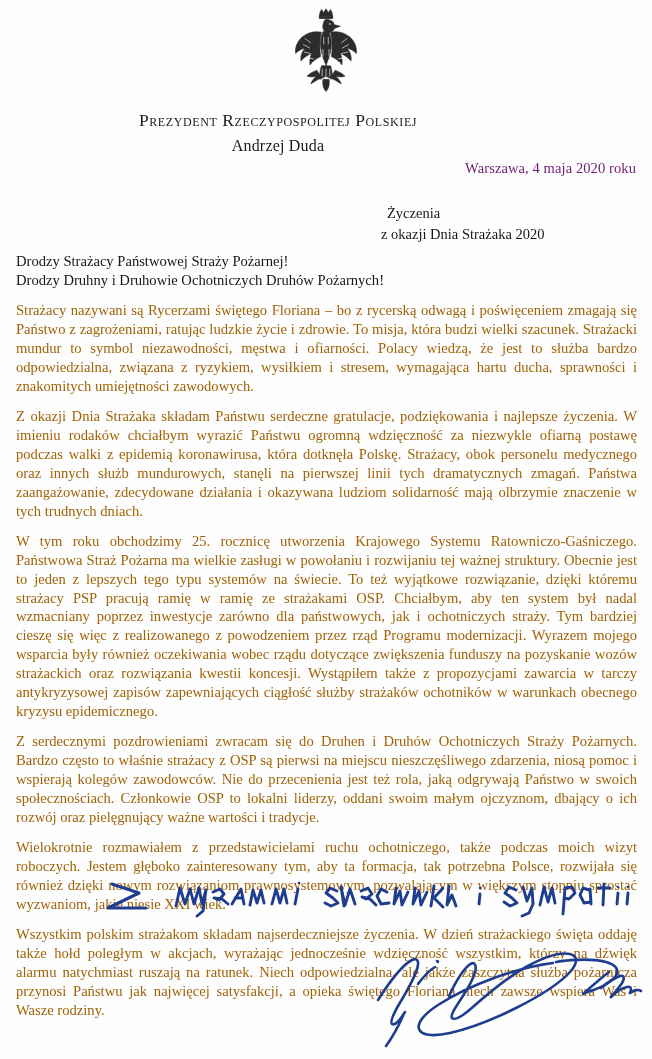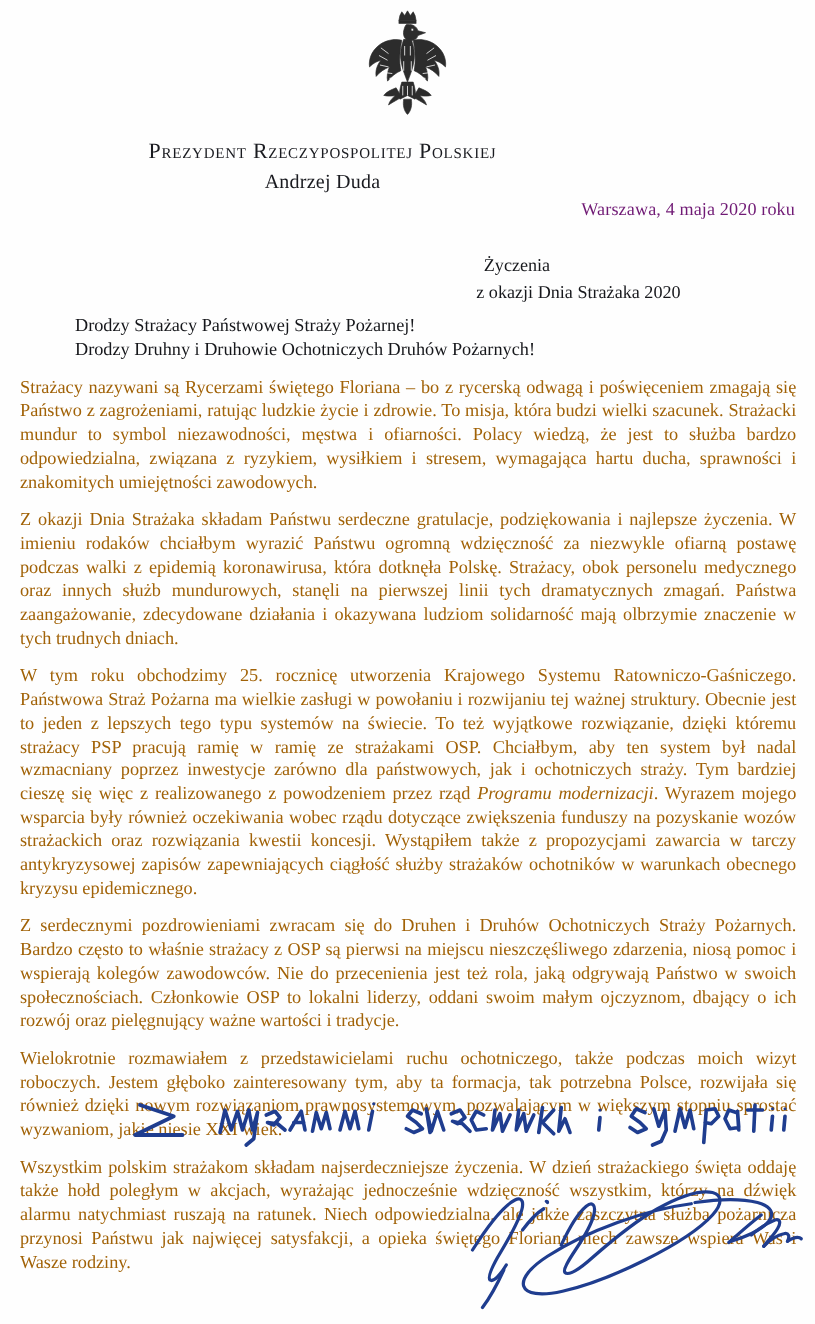--- a/index.html
+++ b/index.html
@@ -40,20 +40,21 @@
     opacity: .93;
   }
 
   
   .header {
     position: absolute;
     top: 110px;
     left: 0;
     width: 516px;
     text-align: center;
+    padding-left: 20px;
   }
   .office-title {
     font-variant: small-caps;
     font-size: 17.5px;
     letter-spacing: .6px;
     color: #1a1b20;
     line-height: 1.15;
     white-space: nowrap;
   }
   .president-name {
@@ -91,35 +92,34 @@
     position: absolute;
     top: 252px;
     left: 16px;
     width: 621px;
   }
   .salutation {
     font-size: 14.6px;
     line-height: 1.30;
     color: #16171b;
     margin-bottom: 11px;
-    margin-left: 44px;
   }
   .salutation span { display: block; }
 
   p.para {
     margin: 0 0 11px 0;
     font-size: 14.6px;
     line-height: 1.30;
     text-align: justify;
     text-justify: inter-word;
     color: #a16207;
     hyphens: none;
   }
   p.para:last-child { margin-bottom: 0; }
-  .ital { font-style: italic; }
+  .ital { }
 
   
   .handwriting {
     position: absolute;
     left: 0;
     top: 866px;
     width: 652px;
     height: 190px;
     pointer-events: none;
   }

